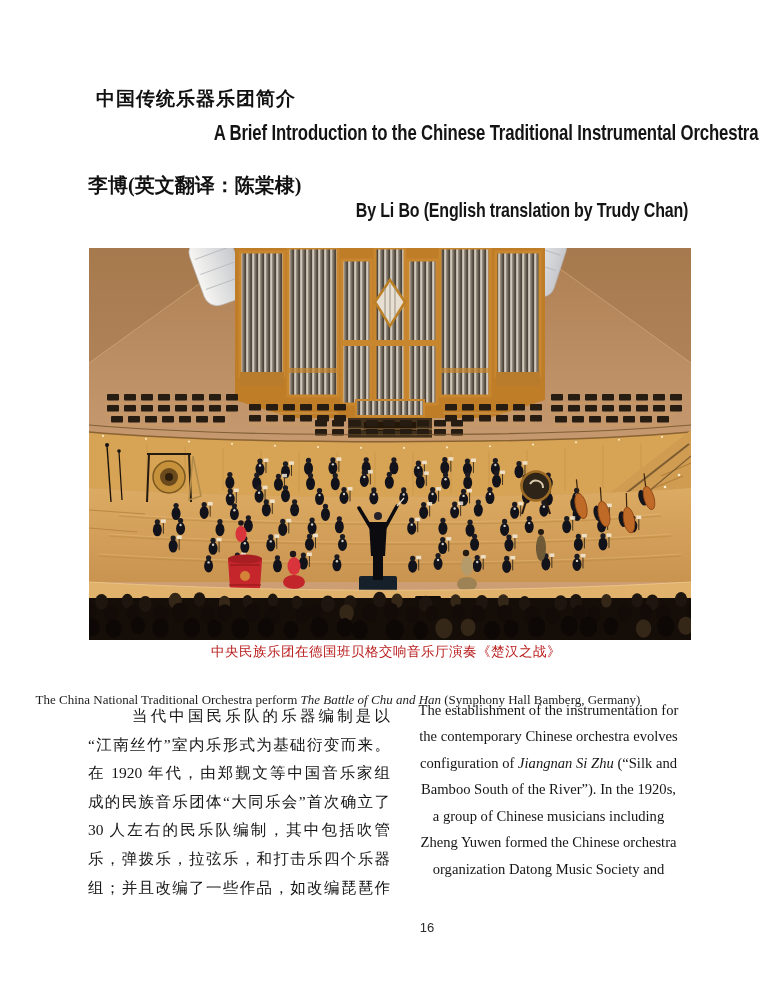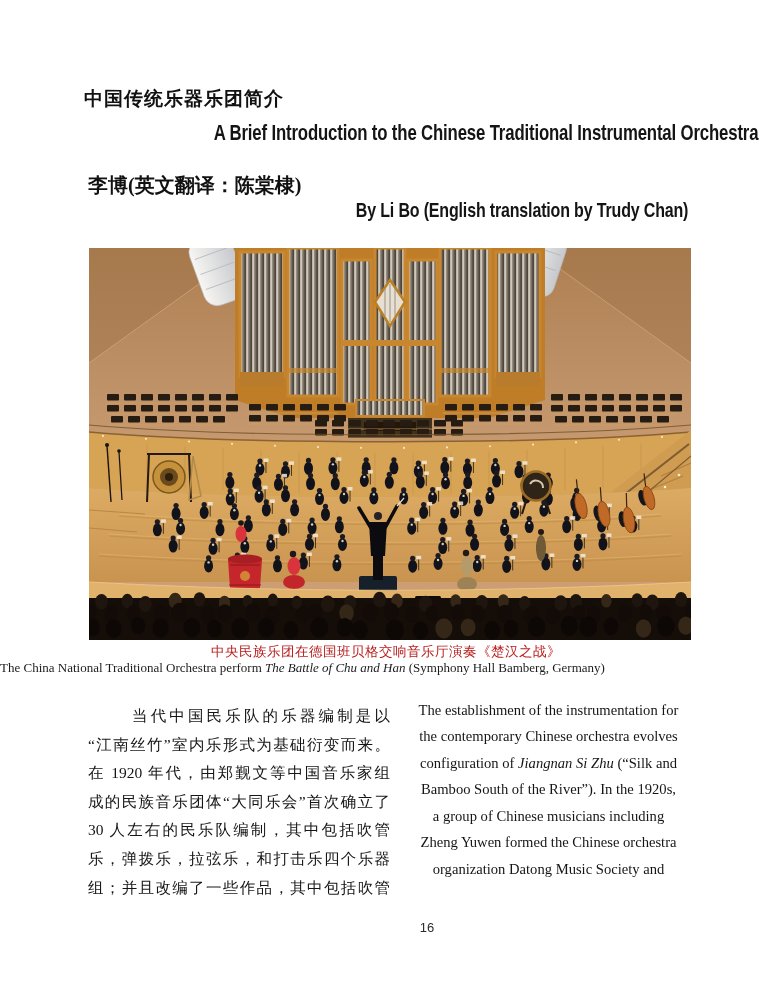--- a/index.html
+++ b/index.html
@@ -3,21 +3,21 @@
 <meta charset="utf-8">
 <style>
   html,body{margin:0;padding:0;background:#e8e8e8;}
   .page{
     position:relative;width:772px;height:1000px;margin:0 auto;
     background:#ffffff;overflow:hidden;
     font-family:"Liberation Serif",serif;color:#1a1a1a;
   }
   
   .title-zh{
-    position:absolute;left:84px;top:86px;width:600px;
+    position:absolute;left:96px;top:86px;width:600px;
     font-size:19px;font-weight:600;letter-spacing:1px;color:#111;
   }
   .title-en{
     position:absolute;left:60px;top:121px;width:628px;text-align:right;
     font-family:"Liberation Sans",sans-serif;font-weight:700;font-size:21.5px;
     color:#141414;white-space:nowrap;
   }
   .title-en .cond,.byline-en .cond{
     display:inline-block;transform:scaleX(0.78);transform-origin:100% 50%;
     letter-spacing:-0.2px;
@@ -35,21 +35,21 @@
   .photo{
     position:absolute;left:89px;top:248px;width:602px;height:392px;
     background:#c2915f;
   }
   .photo svg{display:block;width:602px;height:392px;}
   .cap-zh{
     position:absolute;left:0;top:643px;width:772px;text-align:center;
     font-size:13.5px;color:#b91c1c;letter-spacing:0.5px;
   }
   .cap-en{
-    position:absolute;left:0;top:660px;width:676px;text-align:left;
+    position:absolute;left:0;top:692px;width:676px;text-align:center;
     font-size:13px;color:#1c1c1c;
   }
   .it{font-style:italic;}
   
   .col-zh{
     position:absolute;left:88px;top:702px;width:302px;
     font-size:15.5px;color:#151515;
   }
   .col-zh .bline{
     height:28.6px;line-height:28.6px;
@@ -851,21 +851,21 @@
   <div class="cap-zh">中央民族乐团在德国班贝格交响音乐厅演奏《楚汉之战》</div>
   <div class="cap-en"><span>The China National Traditional Orchestra perform </span><span class="it">The Battle of Chu and Han</span><span> (Symphony Hall Bamberg, Germany)</span></div>
 
   <div class="col-zh" id="col-zh">
       <div class="bline">当代中国民乐队的乐器编制是以</div>
       <div class="bline">“江南丝竹”室内乐形式为基础衍变而来。</div>
       <div class="bline">在 1920 年代，由郑觐文等中国音乐家组</div>
       <div class="bline">成的民族音乐团体“大同乐会”首次确立了</div>
       <div class="bline">30 人左右的民乐队编制，其中包括吹管</div>
       <div class="bline">乐，弹拨乐，拉弦乐，和打击乐四个乐器</div>
-      <div class="bline">组；并且改编了一些作品，其中包括吹管</div>
+      <div class="bline">组；并且改编了一些作品，如改编琵琶作</div>
     </div>
   <div class="col-en" id="col-en">
       <div class="bline"><span>The establishment of the instrumentation for</span></div>
       <div class="bline"><span>the contemporary Chinese orchestra evolves</span></div>
       <div class="bline"><span>configuration of </span><span class="it">Jiangnan Si Zhu</span><span> (“Silk and</span></div>
       <div class="bline"><span>Bamboo South of the River”). In the 1920s,</span></div>
       <div class="bline"><span>a group of Chinese musicians including</span></div>
       <div class="bline"><span>Zheng Yuwen formed the Chinese orchestra</span></div>
       <div class="bline"><span>organization Datong Music Society and</span></div>
     </div>

